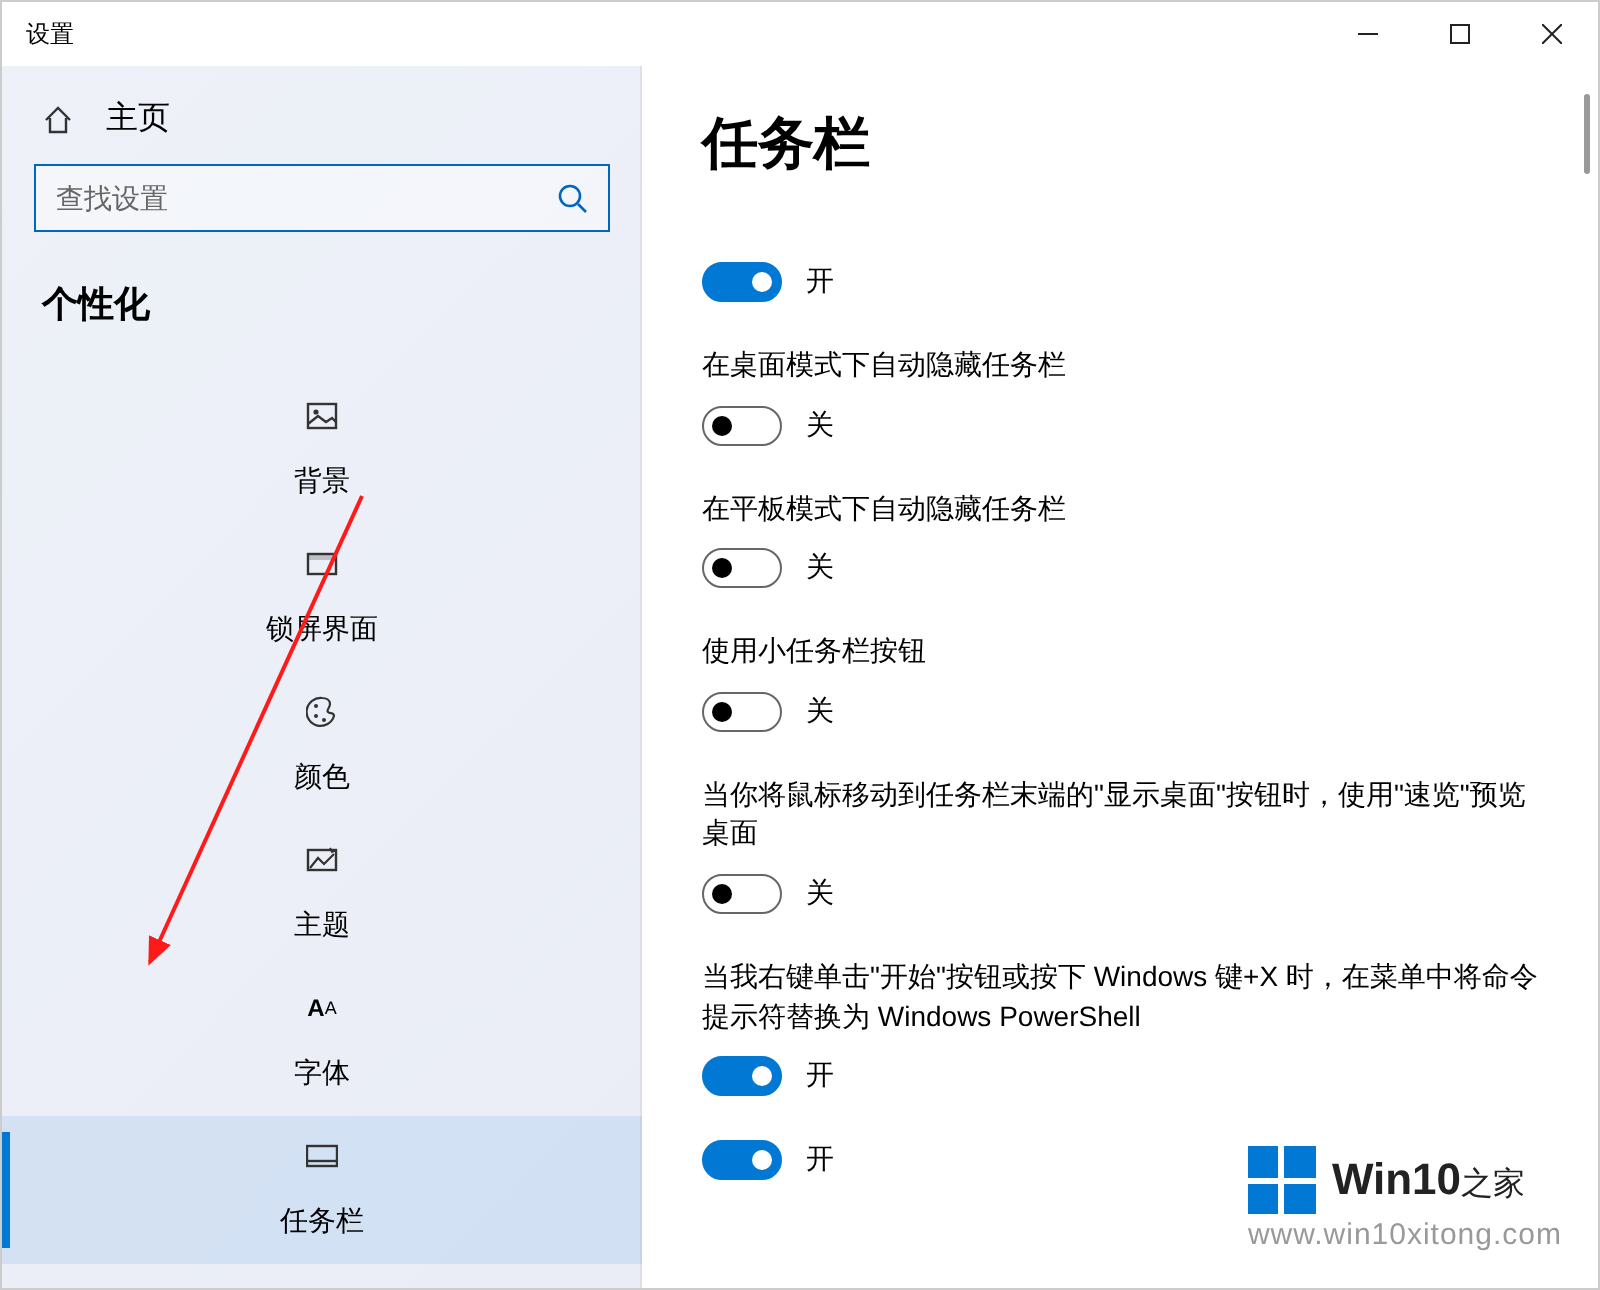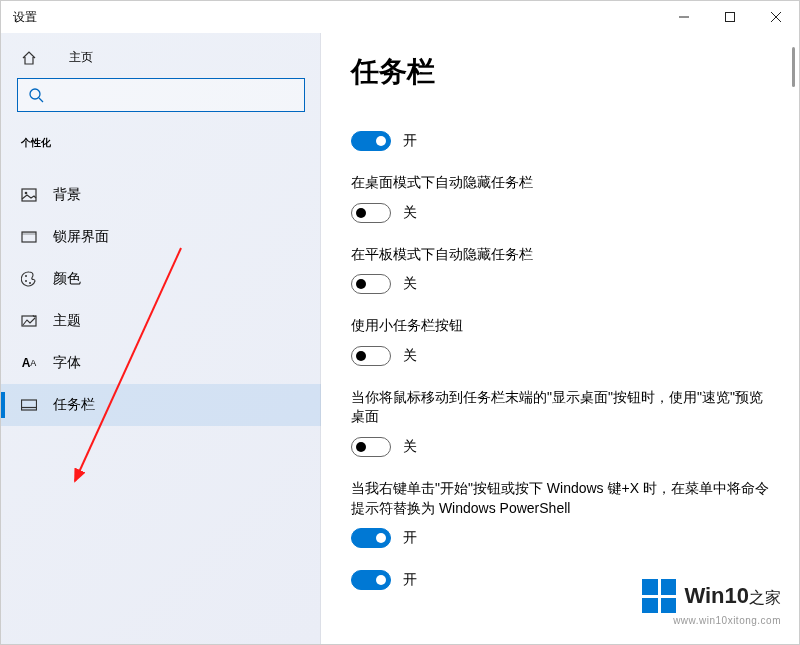--- a/index.html
+++ b/index.html
@@ -9,33 +9,33 @@
     .titlebar-title { font-size: 12px; color: #000; text-align: right; }
     .window-controls { display: flex; }
     .window-btn { width: 46px; height: 32px; display: flex; align-items: center; justify-content: center; font-size: 11px; color: #222; }
     .window-btn svg { width: 10px; height: 10px; }
     
     .content { display: flex; height: calc(100% - 32px); }
     
     .sidebar { width: 320px; padding: 8px 0 0 0; background: linear-gradient(135deg, rgba(230,235,245,0.7), rgba(220,225,240,0.6)); position: relative; }
     .sidebar::after { content:""; position:absolute; right:0; top:0; bottom:0; width:1px; background: rgba(0,0,0,0.06); }
     
-    .home-row { display: flex; align-items: center; gap: 32px; padding: 8px 20px 12px 20px; font-size: 12px; }
+    .home-row { display: flex; align-items: center; gap: 16px; padding: 8px 20px 12px 20px; font-size: 16px; }
     .home-icon { width: 16px; height: 16px; }
     
     .search-wrap { padding: 0 16px 20px 16px; }
     .search-box { height: 34px; border: 1px solid #0067c0; display: flex; align-items: center; padding: 0 10px; background: rgba(255,255,255,0.4); }
     .search-box input { flex: 1; border: none; outline: none; background: transparent; font-size: 14px; color: #555; }
     .search-box input::placeholder { color: #666; }
     .search-icon { width: 16px; height: 16px; color: #0067c0; }
     
-    .section-label { padding: 4px 20px 12px 20px; font-size: 10px; font-weight: 600; color: #000; }
+    .section-label { padding: 4px 20px 12px 20px; font-size: 18px; font-weight: 600; color: #000; }
     
     .nav-list { margin-top: 12px; }
-    .nav-item { display: flex; align-items: center; gap: 16px; padding: 12px 20px; font-size: 14px; color: #000; position: relative; }
+    .nav-item { display: flex; align-items: center; gap: 16px; padding: 12px 20px; font-size: 14px; color: #000; position: relative; flex-direction: column; }
     .nav-item.active { background: rgba(0,120,215,0.10); }
     .nav-item.active::before { content:""; position:absolute; left:0; top:8px; bottom:8px; width:4px; background:#0078d4; }
     .nav-icon { width: 16px; height: 16px; display:flex; align-items:center; justify-content:center; font-size:14px;}
     
     .main { flex: 1; padding: 20px 30px 0 30px; overflow-y: auto; position: relative; }
     .main h1 { font-size: 28px; font-weight: 600; margin-bottom: 40px; }
     
     .setting { margin-bottom: 22px; }
     .setting-label { font-size: 14px; color: #000; margin-bottom: 10px; line-height: 1.4; }
     .toggle-row { display: flex; align-items: center; gap: 12px; }
@@ -48,21 +48,21 @@
     .scrollbar-hint { position:absolute; right:4px; top:14px; width:3px; height:40px; background:#999; border-radius:2px; }
     
     .arrow-annot { position:absolute; pointer-events:none; left:40px; top:210px; width:150px; height:260px; z-index:5;}
     
     .watermark { position:absolute; right:18px; bottom:18px; text-align:left; z-index:10; }
     .watermark-top { display:flex; align-items:center; gap:8px;text-align:center; }
     .wm-logo { width:34px; height:34px; display:grid; grid-template-columns:1fr 1fr; grid-template-rows:1fr 1fr; gap:3px;}
     .wm-logo div{ background:#0078d4;}
     .wm-title { font-size:22px; font-weight:600; color:#222; }
     .wm-title span.small{ font-size:16px; font-weight:400;}
-    .wm-url { font-size:10px; color:#999; letter-spacing:0.5px; margin-top:2px; text-align:right;}
+    .wm-url { font-size:15px; color:#999; letter-spacing:0.5px; margin-top:2px; text-align:left;}
   </style>
 </head>
 <body>
 
 <div class="titlebar">
   <div class="titlebar-title">设置</div>
   <div class="window-controls">
     <div class="window-btn">
       <svg viewBox="0 0 10 10">
           <line x1="0" y1="5" x2="10" y2="5" stroke="#222" stroke-width="1"></line>
@@ -85,20 +85,21 @@
 <div class="content">
   <div class="sidebar">
     <div class="home-row">
       <svg class="home-icon" viewBox="0 0 16 16">
           <path d="M2 8 L8 2 L14 8 M4 7 V14 H12 V7" fill="none" stroke="#333" stroke-width="1.2"></path>
         </svg>
       <span>主页</span>
     </div>
     <div class="search-wrap">
       <div class="search-box">
+        <input type="text" placeholder="查找设置" style="">
         <svg class="search-icon" viewBox="0 0 16 16">
             <circle cx="7" cy="7" r="5" fill="none" stroke="currentColor" stroke-width="1.3"></circle>
             <line x1="11" y1="11" x2="15" y2="15" stroke="currentColor" stroke-width="1.3"></line>
           </svg>
       </div>
     </div>
     <div class="section-label">个性化</div>
     <div class="nav-list" id="nav-list">
         <div class="nav-item">
           <span class="nav-icon">

